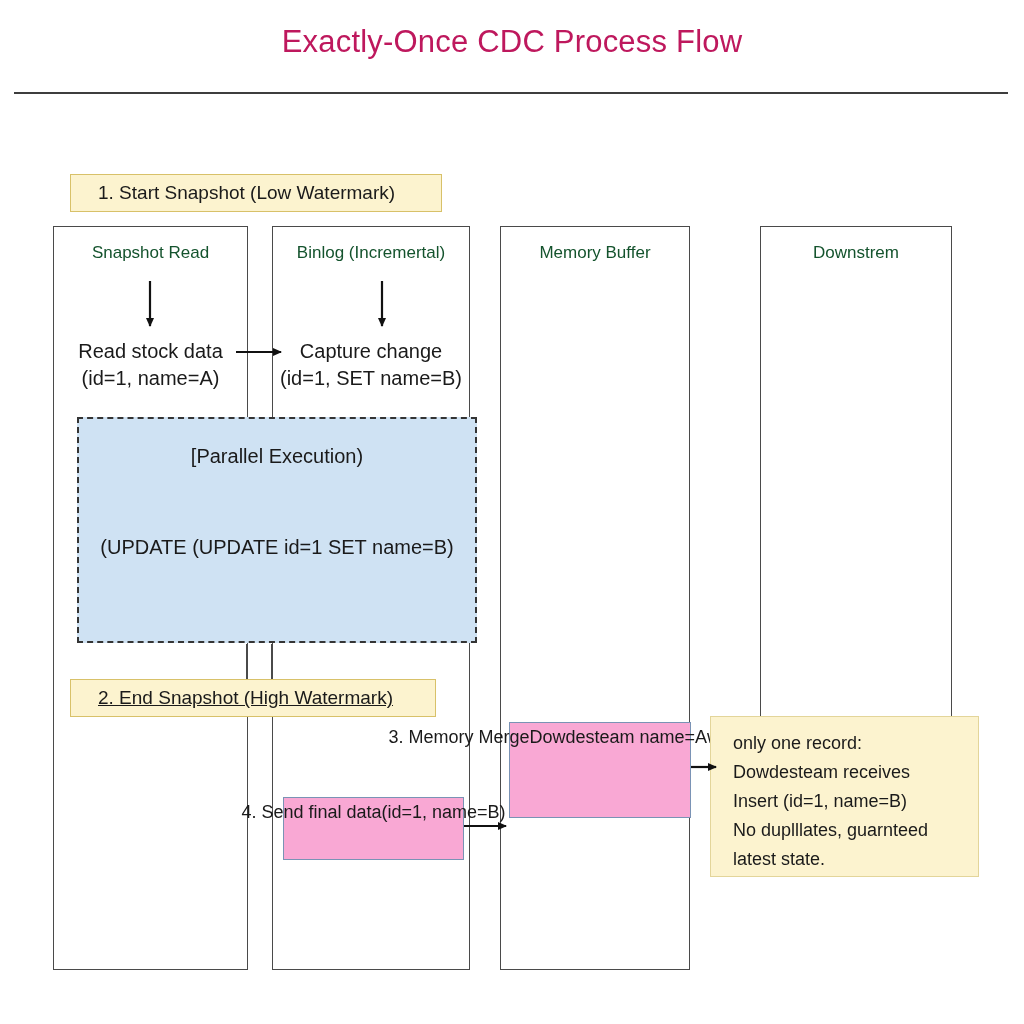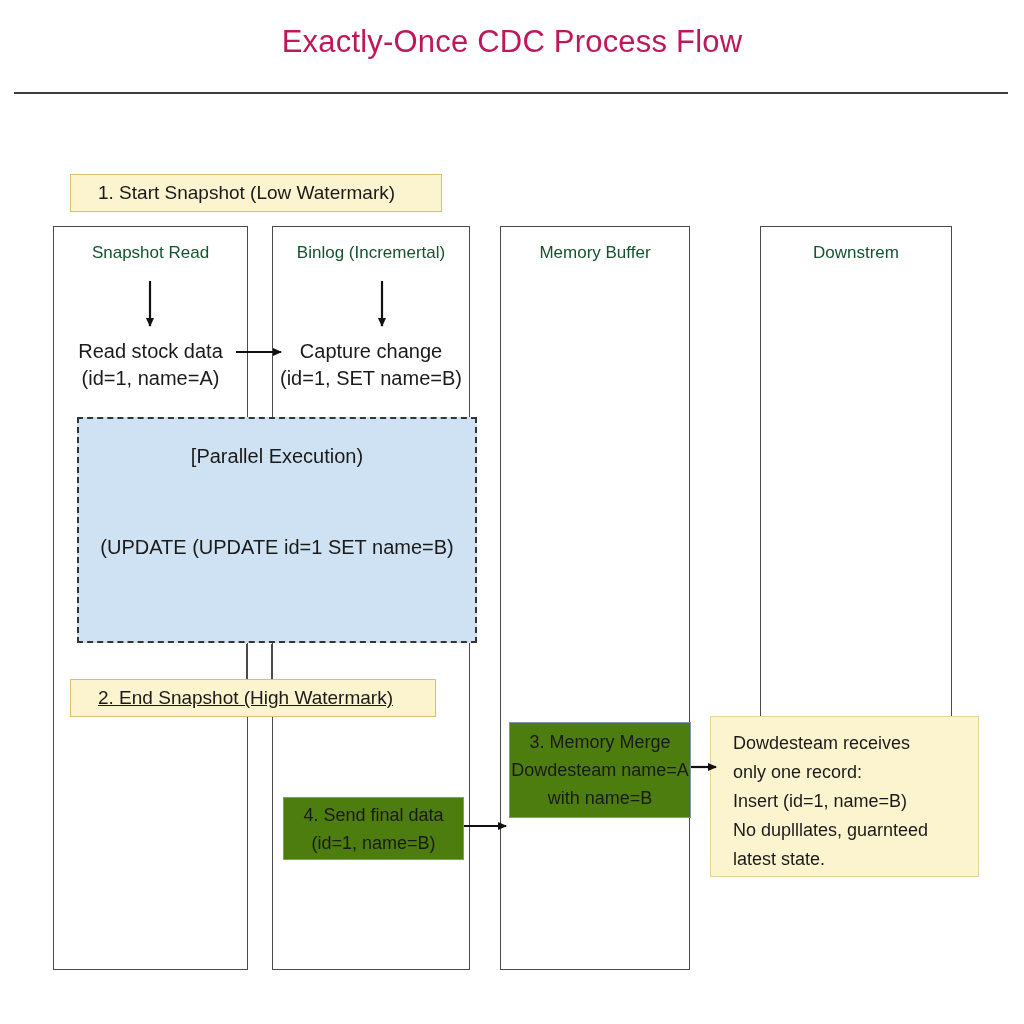--- a/index.html
+++ b/index.html
@@ -99,27 +99,26 @@
   .blue-line-2 {
     position: absolute;
     top: 117px;
     left: 0;
     width: 100%;
     text-align: center;
     font-size: 20px;
   }
   .step-box {
     position: absolute;
-    background: #4d7c0f;
+    background: #f9a8d4;
     border: 1.5px solid #7a93b5;
     box-sizing: border-box;
     display: flex;
-    flex-direction: column;
+    flex-direction: row;
     justify-content: center;
-    align-items: center;
     font-size: 18px;
     line-height: 28px;
     color: #1a1a1a;
     white-space: nowrap;
   }
 
   
   .lane-text {
     position: absolute;
     text-align: center;
@@ -191,22 +190,22 @@
     <div>Dowdesteam name=A</div>
     <div>with name=B</div>
   </div>
 
   <div class="step-box" style="left:283px; top:797px; width:181px; height:63px;">
     <div>4. Send final data</div>
     <div>(id=1, name=B)</div>
   </div>
 
   <div class="note-box" style="left:710px; top:716px; width:269px; height:161px;">
+    <div>only one record:</div>
     <div>Dowdesteam receives</div>
-    <div>only one record:</div>
     <div>Insert (id=1, name=B)</div>
     <div>No duplllates, guarnteed</div>
     <div>latest state.</div>
   </div>
 
   <svg id="connectors" viewBox="0 0 1024 1024" xmlns="http://www.w3.org/2000/svg">
     <defs>
       <marker id="arrowhead" markerWidth="9" markerHeight="8" refX="8" refY="4" orient="auto" markerUnits="userSpaceOnUse">
         <path d="M0,0 L9,4 L0,8 z" fill="#111111"></path>
       </marker>

